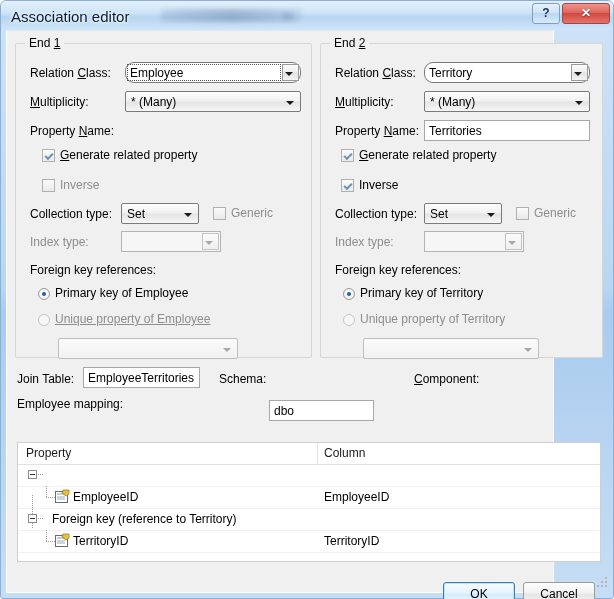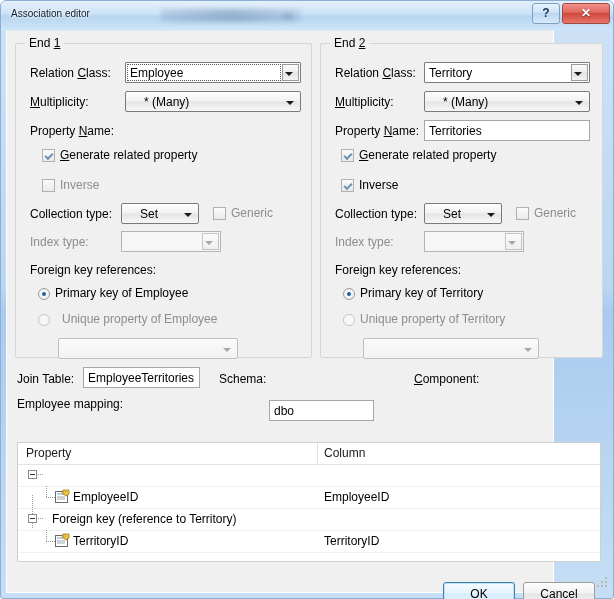--- a/index.html
+++ b/index.html
@@ -31,21 +31,21 @@
     position: absolute;
     left: 0; top: 0;
     width: 612px; height: 29px;
     box-sizing: border-box;
     border-radius: 5px 5px 0 0;
     background: linear-gradient(to bottom, #e4f0fb 0%, #cfe4f8 40%, #b7d5f0 55%, #cfe5f9 100%);
   }
   #title-text {
     position: absolute;
     left: 10px; top: 7px;
-    font-size: 10px;
+    font-size: 15px;
     color: #0b1a2e;
     text-shadow: 0 0 3px #ffffff, 0 0 5px #ffffff;
     white-space: nowrap;
   }
   #title-ghost {
     position: absolute;
     left: 160px; top: 8px;
     width: 140px; height: 13px;
     background: linear-gradient(to right, rgba(120,150,185,0.25), rgba(90,120,160,0.42), rgba(120,150,185,0.2));
     filter: blur(2px);
@@ -120,21 +120,21 @@
   .lbl.dis { color: #8d8d8d; }
   .und { text-decoration: underline; }
 
   
   .combo-edit {
     position: absolute;
     box-sizing: border-box;
     height: 21px;
     background: #ffffff;
     border: 1px solid #7a7a7a;
-    border-radius: 1px;
+    border-radius: 9px;
   }
   .combo-edit .ctext {
     position: absolute;
     left: 4px; top: 3px;
     font-size: 12px;
     white-space: nowrap;
   }
   .combo-edit .cbtn {
     position: absolute;
     right: 1px; top: 1px;
@@ -153,21 +153,21 @@
   .combo-drop {
     position: absolute;
     box-sizing: border-box;
     height: 21px;
     border: 1px solid #7a7a7a;
     border-radius: 2px;
     background: linear-gradient(to bottom, #fdfdfd 0%, #f1f1f1 48%, #e4e4e4 52%, #f7f7f7 100%);
   }
   .combo-drop .ctext {
     position: absolute;
-    left: 18px; top: 3px;
+    left: 5px; top: 3px;
     font-size: 12px;
     white-space: nowrap;
   }
   .combo-drop.dis {
     border: 1px solid #bfbfbf;
     background: linear-gradient(to bottom, #fafafa 0%, #f2f2f2 100%);
     color: #9a9a9a;
   }
   .combo-drop.dis .ctext { color: #9a9a9a; }
 
@@ -443,21 +443,21 @@
 
       <div class="lbl" style="left:14px; top:219px;">Foreign key references:</div>
 
       <div class="rdrow" style="left:22px; top:242px;">
         <div class="rdcircle on"></div>
         <div class="rdlabel">Primary key of Employee</div>
       </div>
 
       <div class="rdrow" style="left:22px; top:268px;">
         <div class="rdcircle dis"></div>
-        <div class="rdlabel lbl dis" style="position:absolute; left:24px; top:0;">Unique property of Employee</div>
+        <div class="rdlabel lbl dis" style="position:absolute; left:17px; top:0;text-decoration:underline;">Unique property of Employee</div>
       </div>
 
       <div class="combo-drop dis" style="left:42px; top:294px; width:180px;">
         <div class="ctext"></div>
         <div class="arrow dis"></div>
       </div>
     </div>
 
     <div class="groupbox" style="left:313px; top:12px; width:283px; height:315px;">
       <div class="group-title">End <span class="und">2</span></div>

